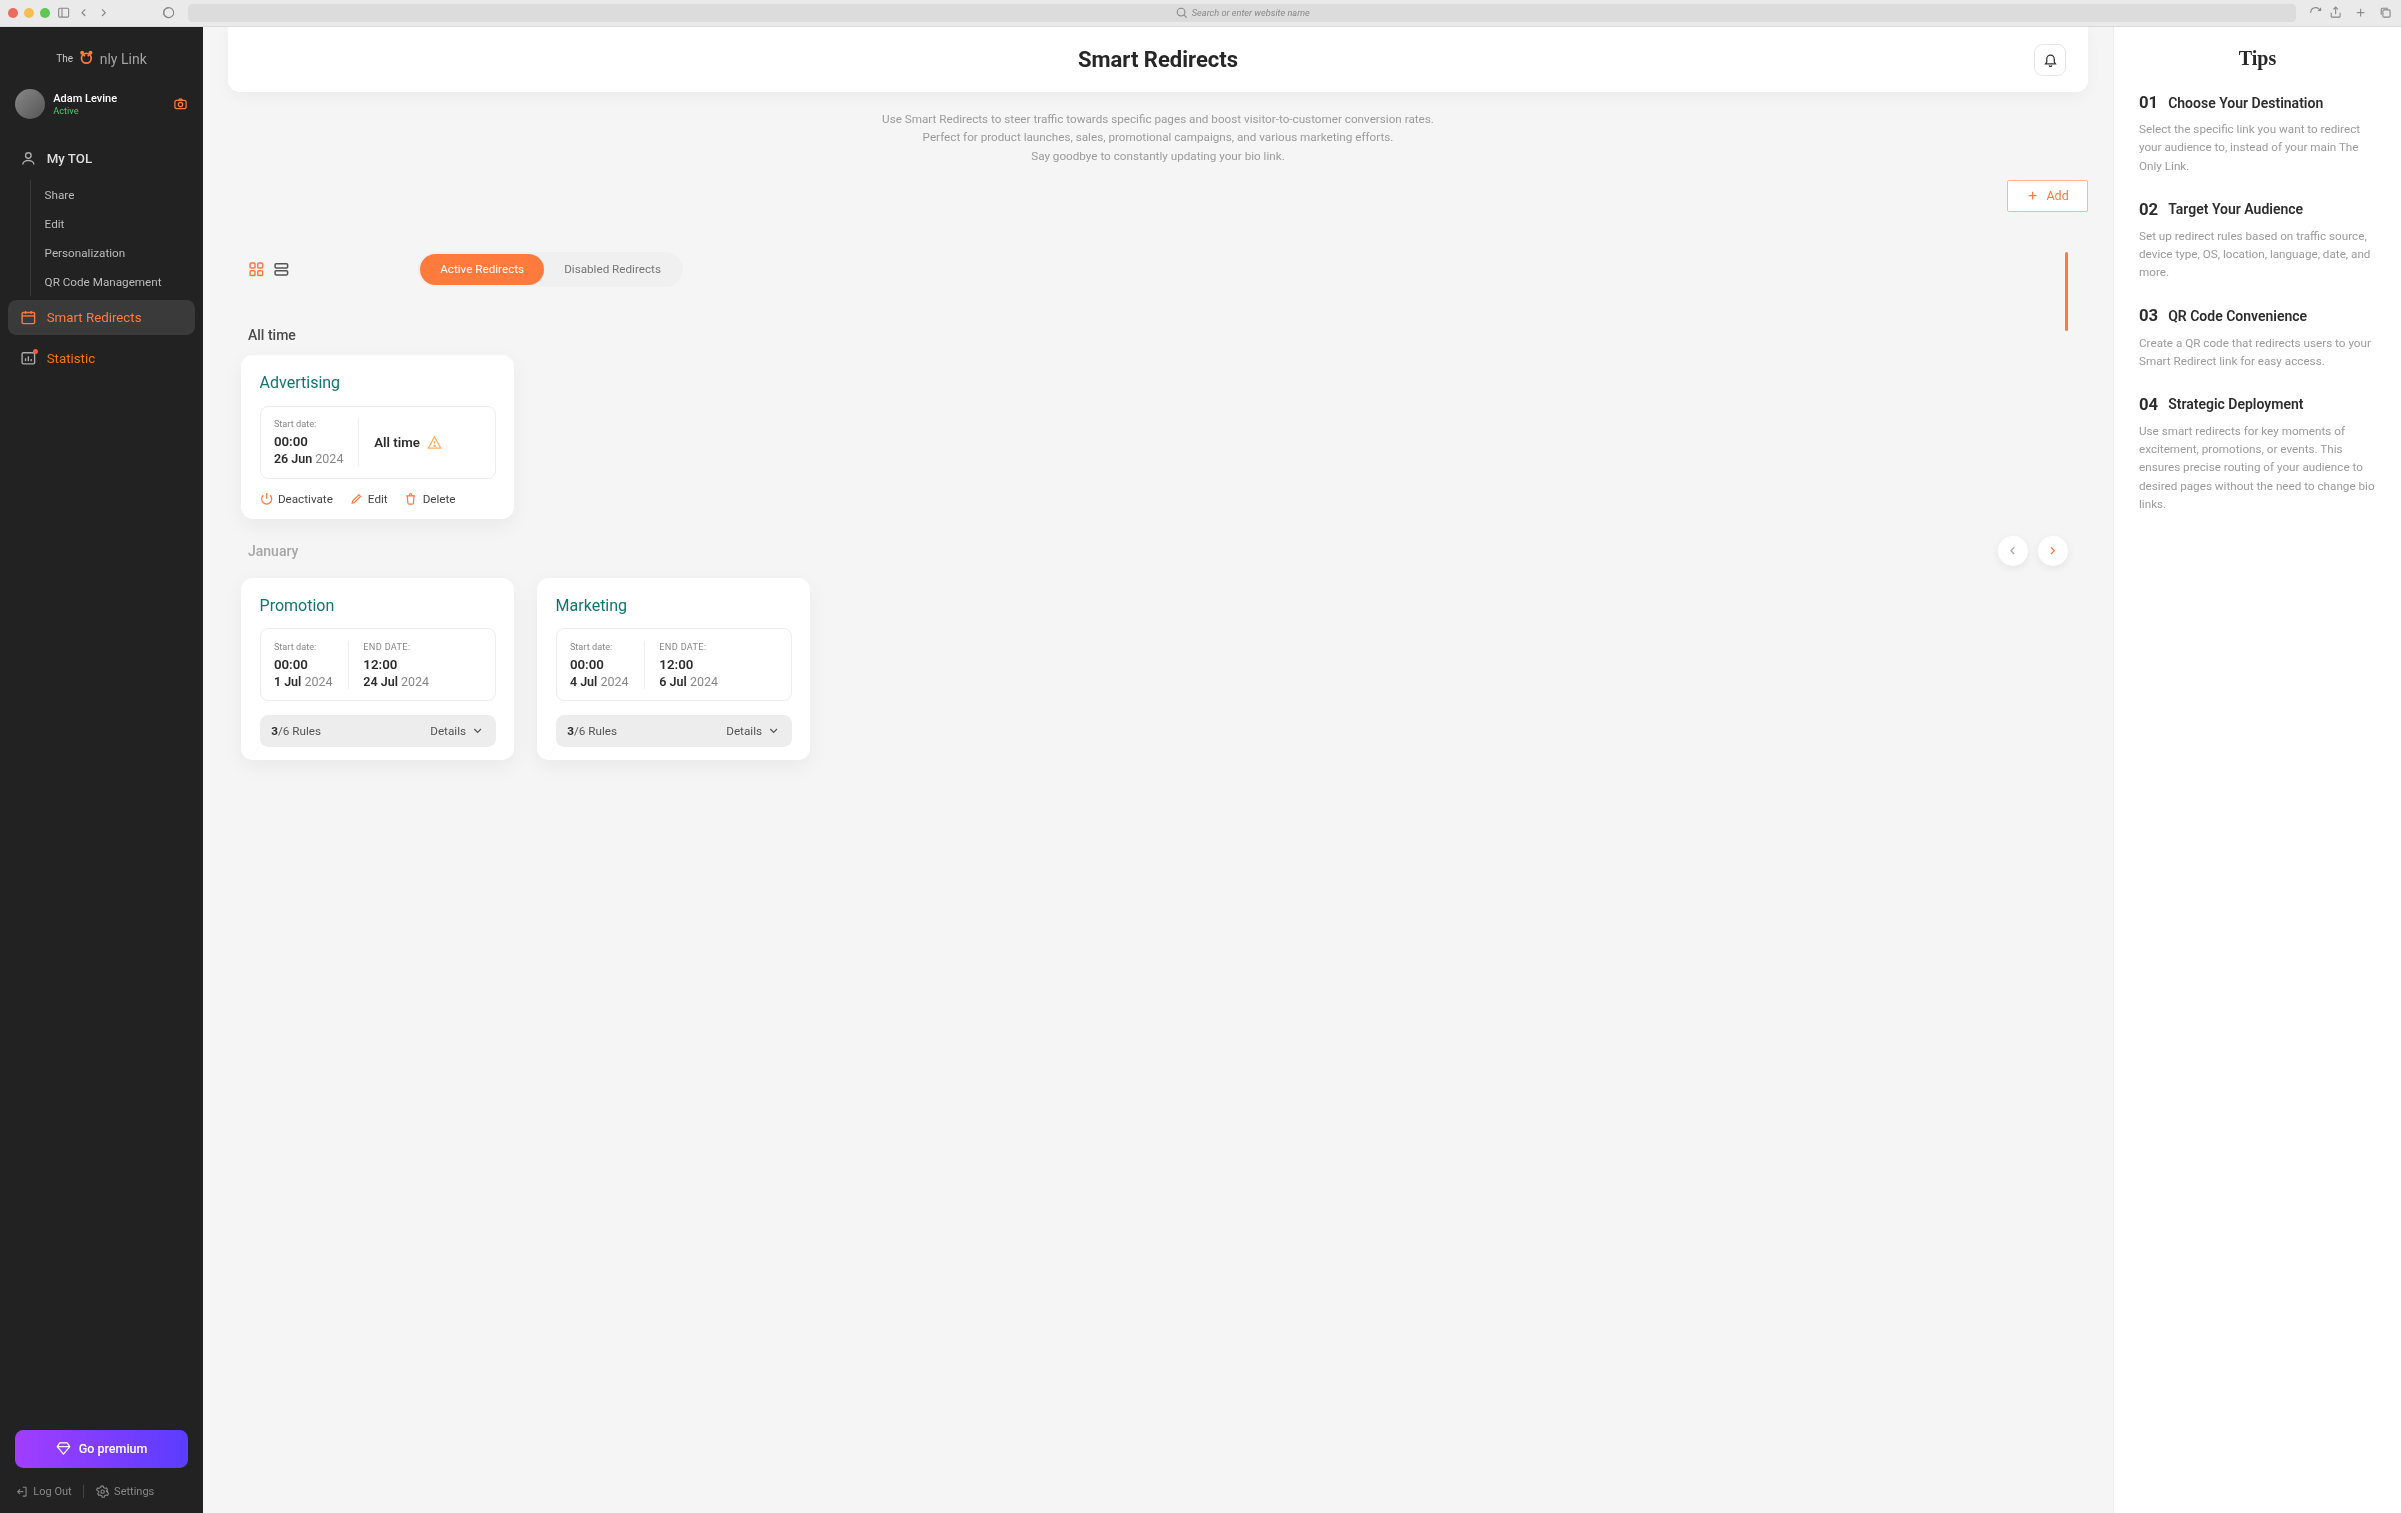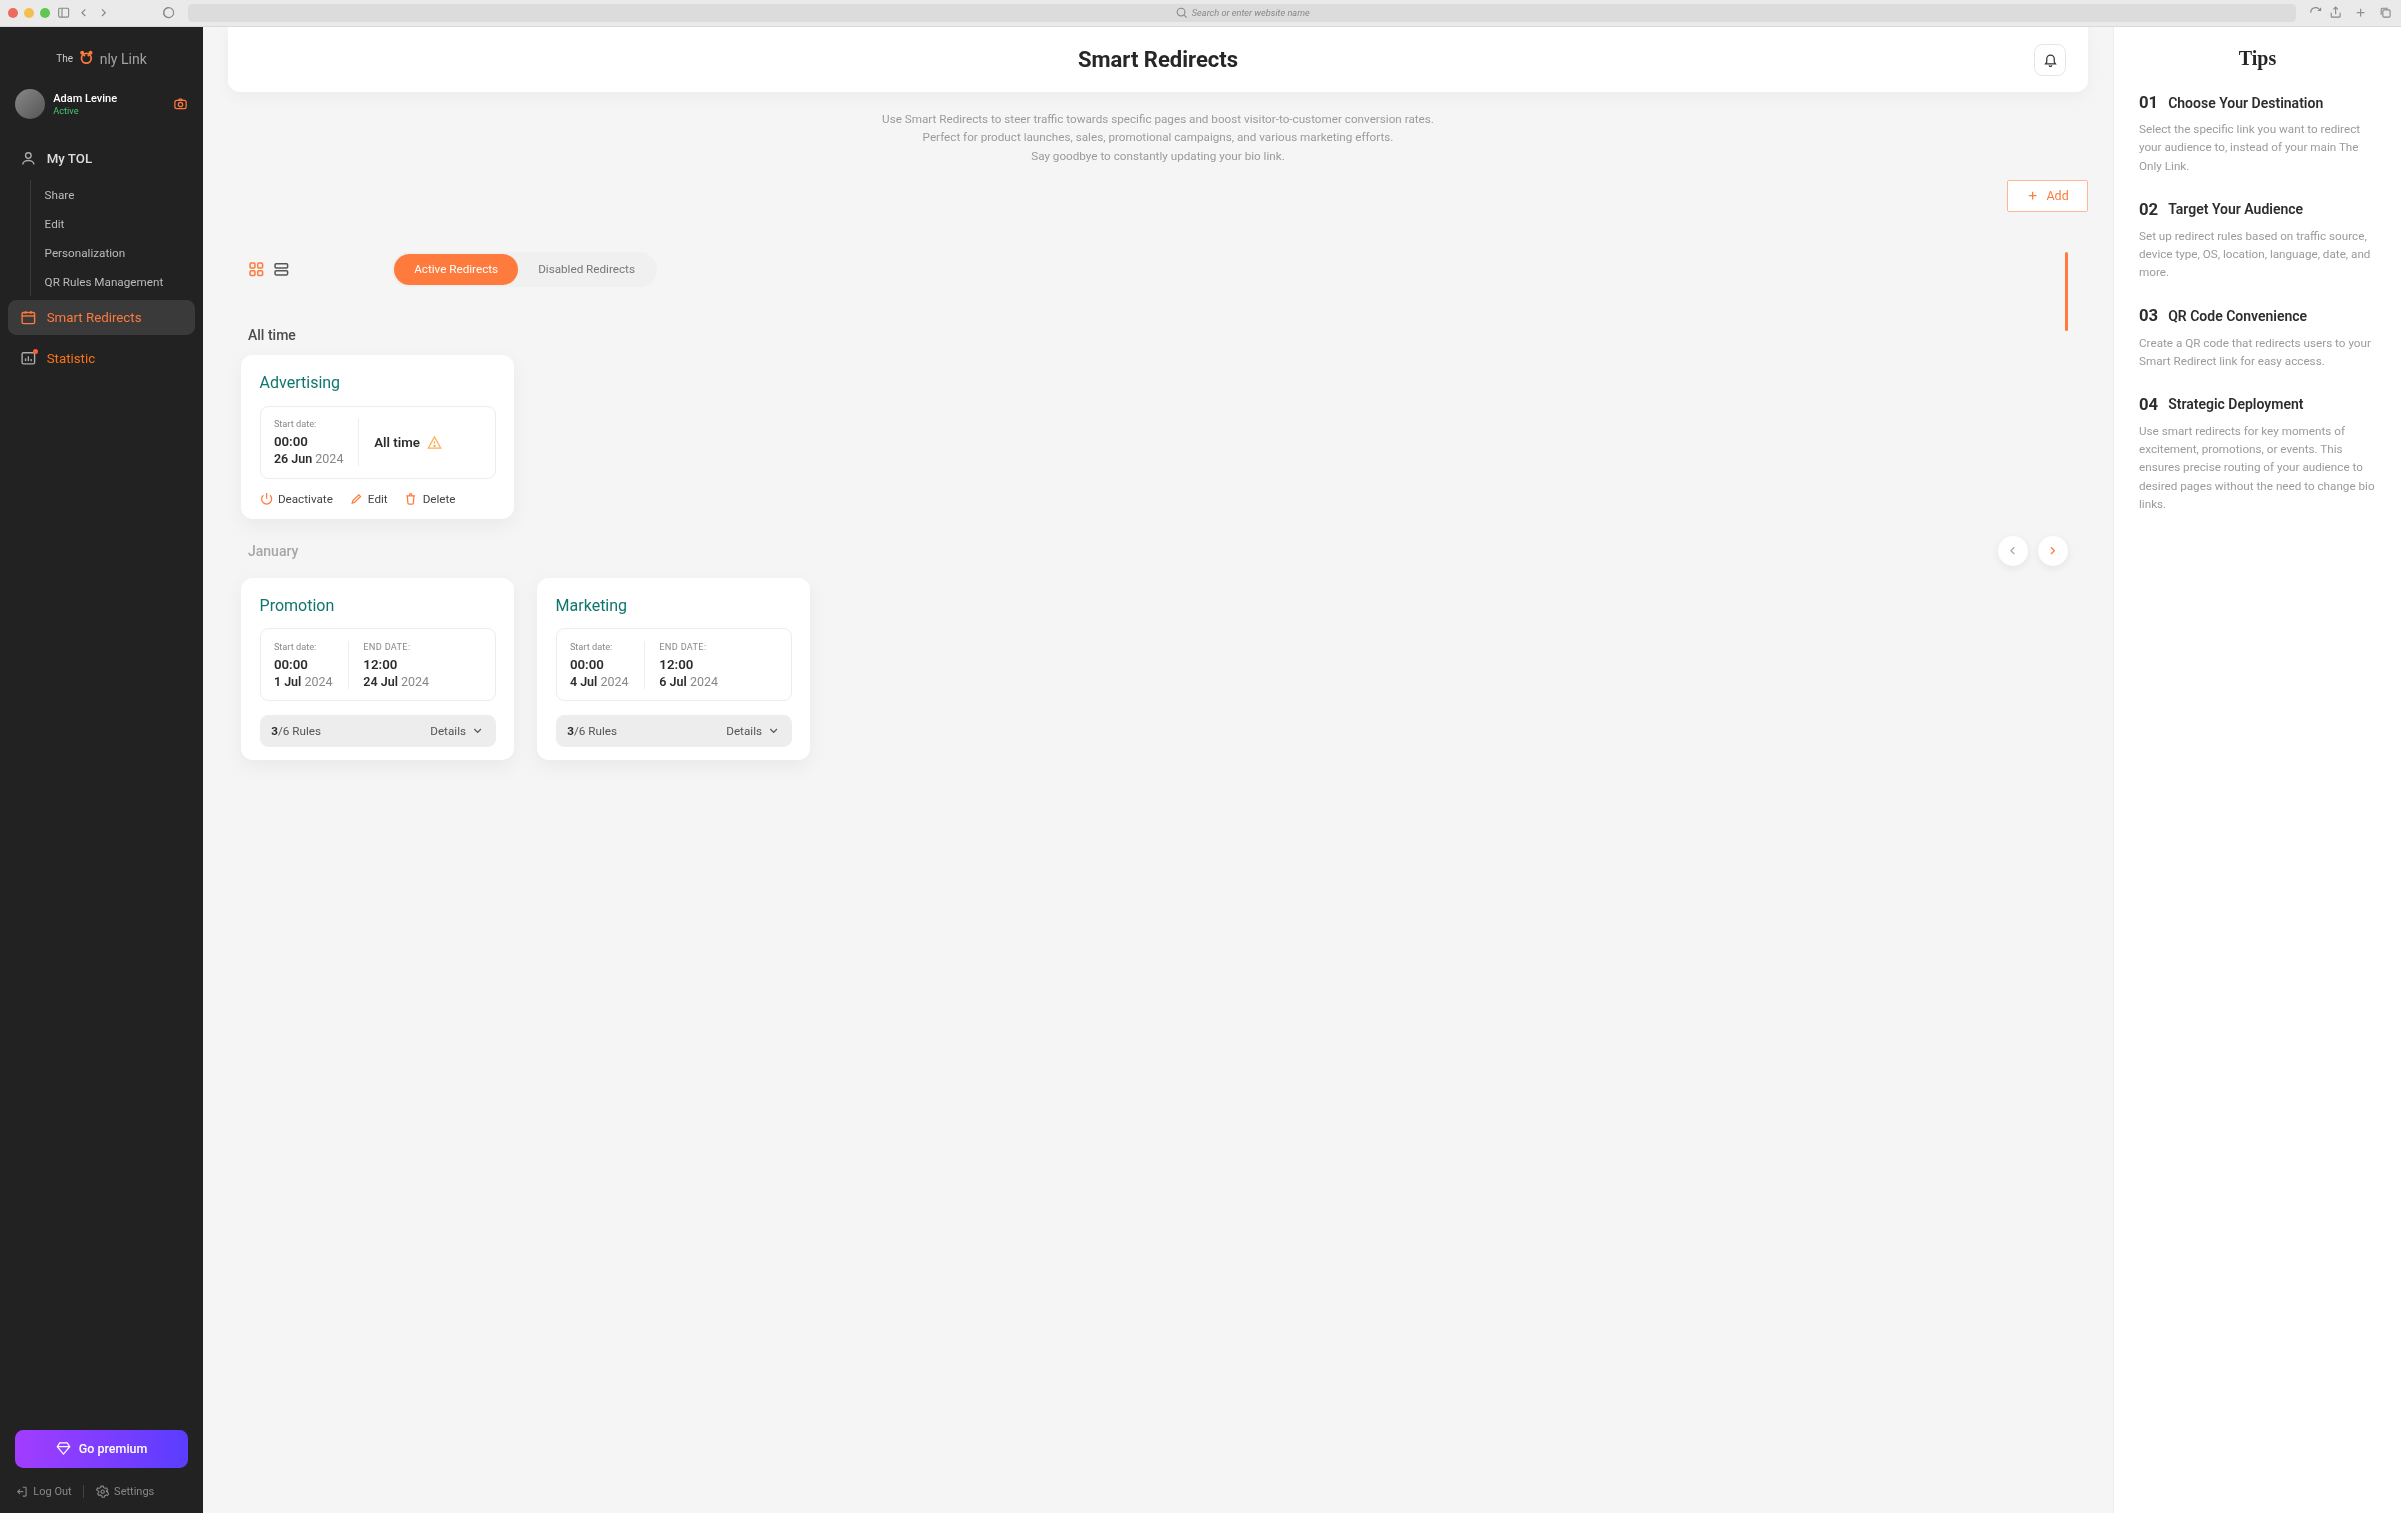--- a/index.html
+++ b/index.html
@@ -42,21 +42,21 @@
 
 
 .main { flex:1; padding:0 25px 25px; overflow:auto; }
 .header-card { background:#fff; border-radius:0 0 11.7px 11.7px; box-shadow:0 4.2px 15px rgba(0,0,0,.04); display:flex; align-items:center; justify-content:center; padding:20px 22px; margin-bottom:18.3px; position:relative; }
 .header-card h1 { font-size:22px; font-weight:700; color:#262626; }
 .bell-btn { position:absolute; right:22px; width:32px; height:32px; border:0.8px solid #e5e5e5; border-radius:8.3px; display:flex; align-items:center; justify-content:center; color:#333; cursor:pointer; }
 .intro { text-align:center; color:#9b9b9b; font-size:11.7px; line-height:1.55; margin-bottom:15px; }
 .add-row { display:flex; justify-content:flex-end; margin-bottom:18.3px; }
 .add-btn { border:0.8px solid #ffb692; color:#ff7a3d; background:#fff; border-radius:2px; padding:7.5px 18.3px; font-size:12.5px; display:flex; align-items:center; gap:6.7px; cursor:pointer; }
 
-.toolbar { display:flex; align-items:center; gap:2px; margin:0 20px 18.3px; }
+.toolbar { display:flex; align-items:center; gap:28px; margin:0 20px 18.3px; }
 .view-icons { display:flex; gap:8.3px; }
 .view-ico { width:16.7px; height:16.7px; color:#555; }
 .view-ico.active { color:#ff7a3d; }
 .seg { display:flex; background:#f0f0f0; border-radius:25px; padding:2.5px; margin-left:100px; }
 .seg-btn { border:none; background:transparent; padding:8.3px 20px; border-radius:25px; font-size:11.7px; color:#777; cursor:pointer; }
 .seg-btn.active { background:#ff7a3d; color:#fff; }
 .scroll-ind { margin-left:auto; width:3.3px; height:79px; background:#ff7a3d; border-radius:1.7px; position:relative; top:22px; }
 
 .section-title { font-size:14px; color:#4b4b4b; font-weight:500; margin:0 20px 11.7px; }
 .section-title.muted { color:#a6a6a6; }
@@ -206,21 +206,21 @@
               <circle cx="12" cy="8" r="4"></circle>
               <path d="M4 21c0-4 4-6 8-6s8 2 8 6"></path>
             </svg>
           </span>
         <span>My TOL</span>
       </div>
       <div class="nav-sub">
         <div class="nav-sub-item">Share</div>
         <div class="nav-sub-item">Edit</div>
         <div class="nav-sub-item">Personalization</div>
-        <div class="nav-sub-item">QR Rules Management</div>
+        <div class="nav-sub-item">QR Code Management</div>
       </div>
     </div>
 
     <div class="nav-item active">
       <span class="nav-ico i20">
           <svg viewBox="0 0 24 24" fill="none" stroke="currentColor" stroke-width="2">
             <rect x="3" y="5" width="18" height="16" rx="2"></rect>
             <line x1="3" y1="10" x2="21" y2="10"></line>
             <line x1="8" y1="3" x2="8" y2="7"></line>
             <line x1="16" y1="3" x2="16" y2="7"></line>

